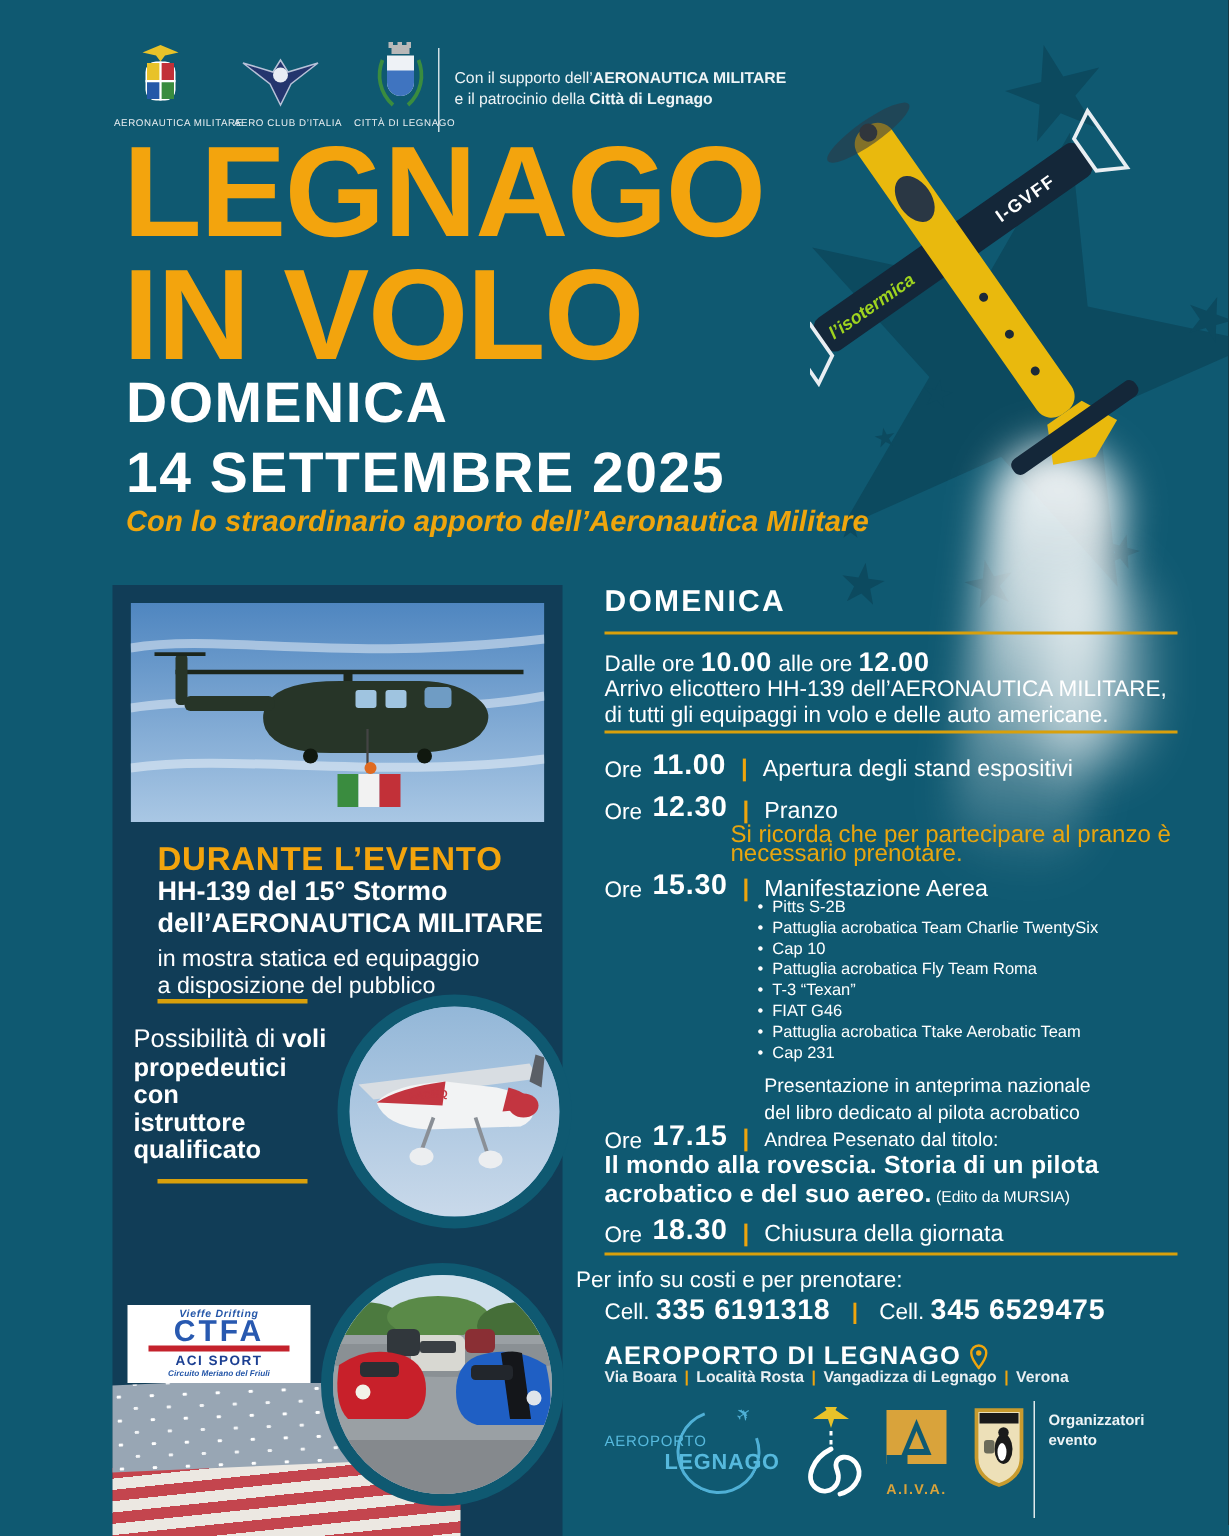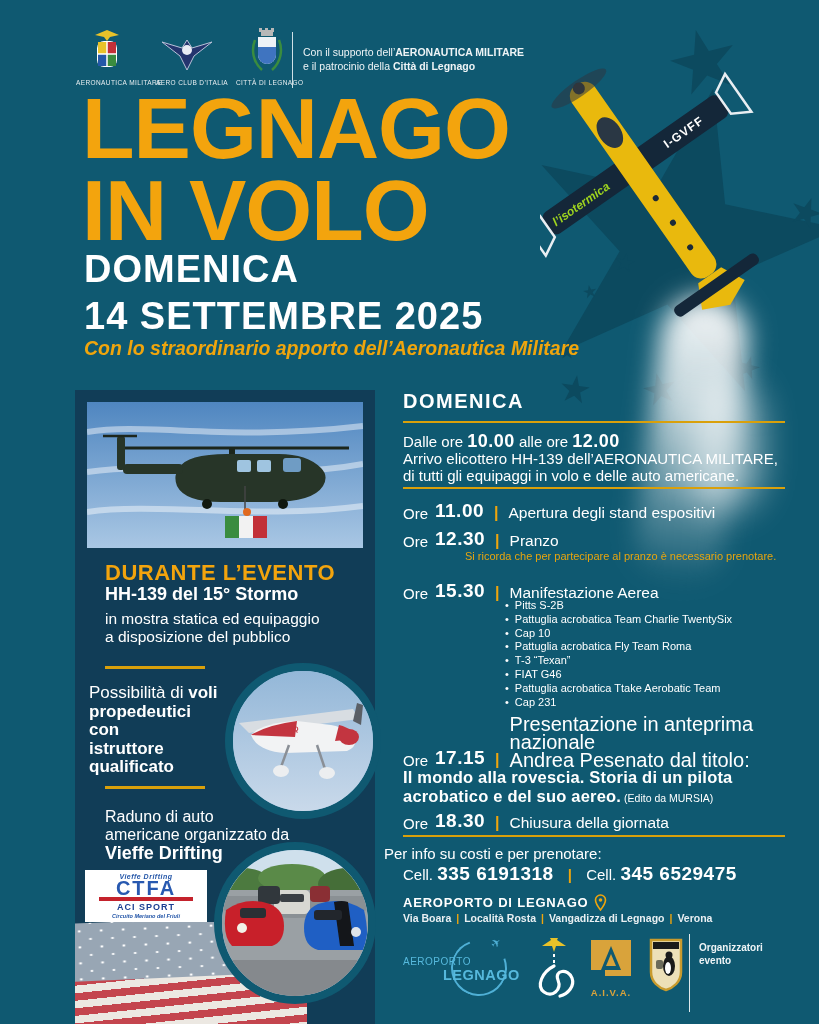--- a/index.html
+++ b/index.html
@@ -41,31 +41,31 @@
   .pcol{color:#fff;}
   .p-heading{left:403px;top:390px;font-size:20px;font-weight:800;letter-spacing:1.5px;}
   .rule{left:403px;width:382px;height:2px;background:#d9a00b;}
   .intro{left:403px;top:433px;font-size:15px;line-height:17px;}
   .intro b{font-size:18px;letter-spacing:.5px;}
   .prow{display:flex;align-items:flex-end;}
   .ore{font-size:15px;}
   .time{font-size:19px;font-weight:800;margin-left:7px;letter-spacing:.5px;}
   .pipe{color:#efa50d;font-weight:bold;margin:0 10px;}
   .desc{font-size:15.5px;}
-  .desc-lines div{font-size:20px;line-height:18px;}
-  .note{left:465px;font-size:11px;line-height:13px;color:#e8a50e;}
+  .desc-lines div{font-size:13px;line-height:18px;}
+  .note{left:487px;font-size:16px;line-height:13px;color:#e8a50e;}
   .bullets{left:505px;top:599px;margin:0;padding:0;list-style:none;}
   .bullets li{font-size:11px;line-height:13.8px;color:#fff;}
   .bullets li::before{content:"•";margin-right:6px;}
   .book{left:403px;top:768px;font-size:16.5px;font-weight:800;line-height:19px;letter-spacing:.2px;}
   .book .pub{font-size:10.5px;font-weight:normal;letter-spacing:0;}
   .info-title{left:384px;top:845px;font-size:15px;}
   .phones{left:403px;top:863px;font-size:15px;}
   .phones b{font-size:19px;letter-spacing:.5px;}
-  .airport{left:403px;top:894px;font-size:13px;font-weight:800;letter-spacing:.8px;display:flex;align-items:center;gap:5px;}
+  .airport{left:403px;top:894px;font-size:17px;font-weight:800;letter-spacing:.8px;display:flex;align-items:center;gap:5px;}
   .addr{left:403px;top:912px;font-size:10.5px;font-weight:bold;color:#e9eff2;}
   .addr .seg + .seg::before{content:"|";color:#efa50d;margin:0 5px;font-weight:bold;}
 
   
   .f-aeroporto{left:403px;top:940px;width:110px;height:56px;color:#56b9dd;}
   .f-aero-circle{position:absolute;left:48px;top:0px;width:52px;height:52px;border:2px solid #4fb0d6;border-radius:50%;border-top-color:transparent;transform:rotate(25deg);}
   .f-aero-plane{position:absolute;left:88px;top:-4px;font-size:12px;transform:rotate(-35deg);color:#4fb0d6;}
   .f-aero-w1{position:absolute;left:0px;top:16px;font-size:10px;letter-spacing:.5px;}
   .f-aero-w2{position:absolute;left:40px;top:27px;font-size:14.5px;font-weight:800;letter-spacing:.5px;}
   .f-loop{left:528px;top:936px;}
@@ -249,20 +249,21 @@
       <li>Pattuglia acrobatica Ttake Aerobatic Team</li>
       <li>Cap 231</li>
     </ul>
 
   <div class="abs prow" style="left:403px;top:715px">
     <span class="ore">Ore</span>
     <span class="time">17.15</span>
     <span class="pipe">|</span>
     <span class="desc desc-lines">
       <div>Presentazione in anteprima nazionale</div>
+      <div>del libro dedicato al pilota acrobatico</div>
       <div>Andrea Pesenato dal titolo:</div>
     </span>
   </div>
   <div class="abs book">
     <div>Il mondo alla rovescia. Storia di un pilota</div>
     <div>
       <span>acrobatico e del suo aereo.</span><span class="pub"> (Edito da MURSIA)</span>
     </div>
   </div>
 
@@ -358,39 +359,35 @@
       <circle cx="160" cy="110" r="4" fill="#e06a20"></circle>
       <rect x="138" y="114" width="14" height="22" fill="#3a8c3f"></rect>
       <rect x="152" y="114" width="14" height="22" fill="#f2f2f2"></rect>
       <rect x="166" y="114" width="14" height="22" fill="#c23038"></rect>
     </svg>
   </div>
 
   <div class="abs during">DURANTE L’EVENTO</div>
   <div class="abs hh">
     <div class="b">HH-139 del 15° Stormo</div>
+    <div class="b">dell’AERONAUTICA MILITARE</div>
     <div class="r" style="margin-top:5px">in mostra statica ed equipaggio</div>
     <div class="r">a disposizione del pubblico</div>
   </div>
   <div class="abs mini-rule" style="top:666px"></div>
 
   <div class="abs flights">
     <div><span>Possibilità di </span><span class="b">voli</span></div>
     <div class="b">propedeutici</div>
     <div class="b">con</div>
     <div class="b">istruttore</div>
     <div class="b">qualificato</div>
   </div>
   <div class="abs mini-rule" style="top:786px"></div>
 
-  <div class="abs cars-txt">
-    <div>Raduno di auto</div>
-    <div>americane organizzato da</div>
-    <div class="b">Vieffe Drifting</div>
-  </div>
 
   <div class="abs circle plane-circle">
     <svg width="140" height="140" viewBox="0 0 140 140">
       <defs>
         <linearGradient id="sky2" x1="0" y1="0" x2="0" y2="1">
           <stop offset="0" stop-color="#93b7d8"></stop>
             <stop offset="1" stop-color="#c9d9ea"></stop>
         </linearGradient>
       </defs>
       <rect width="140" height="140" fill="url(#sky2)"></rect>

